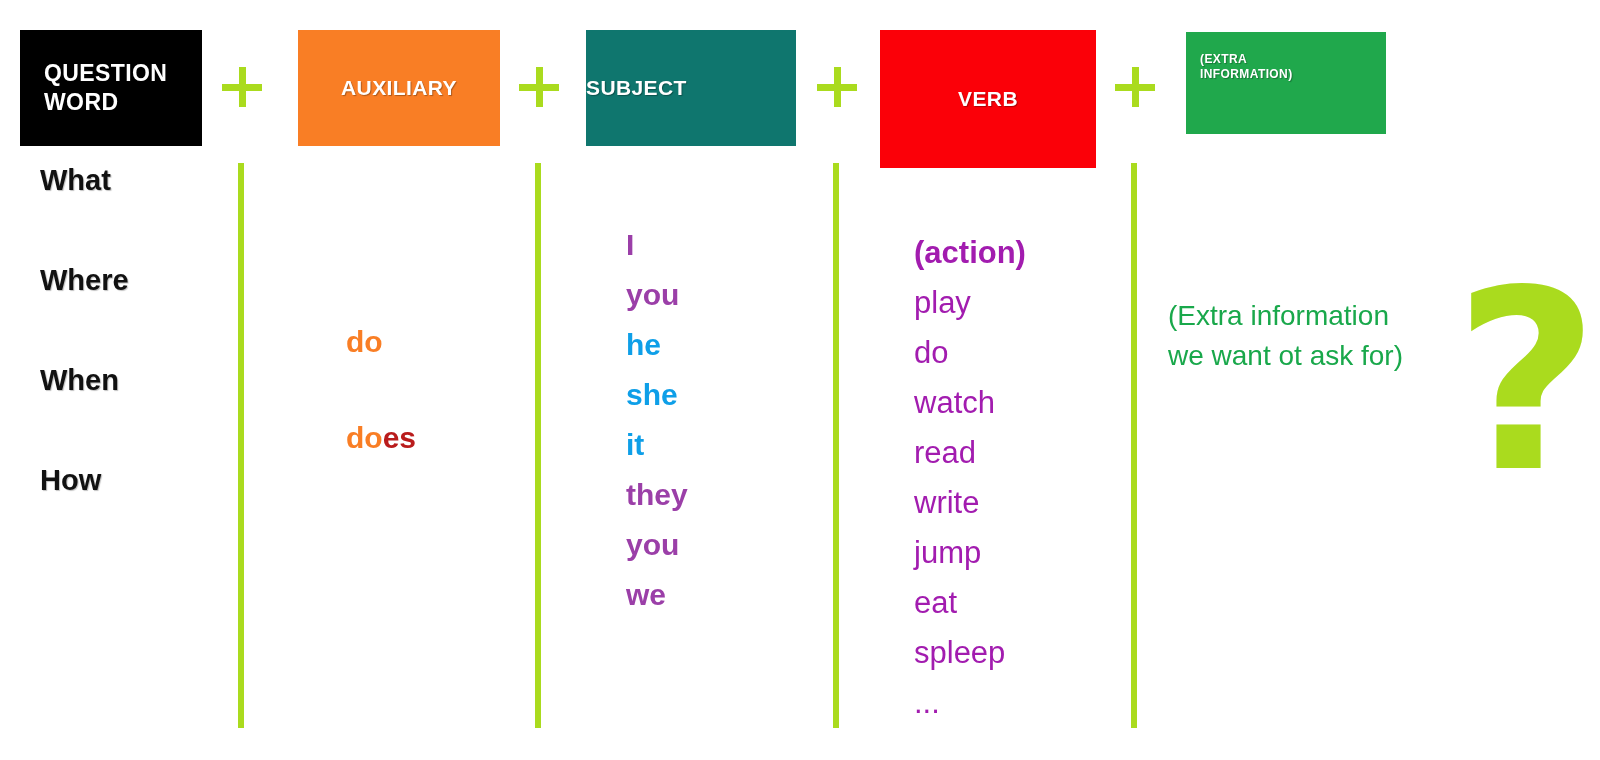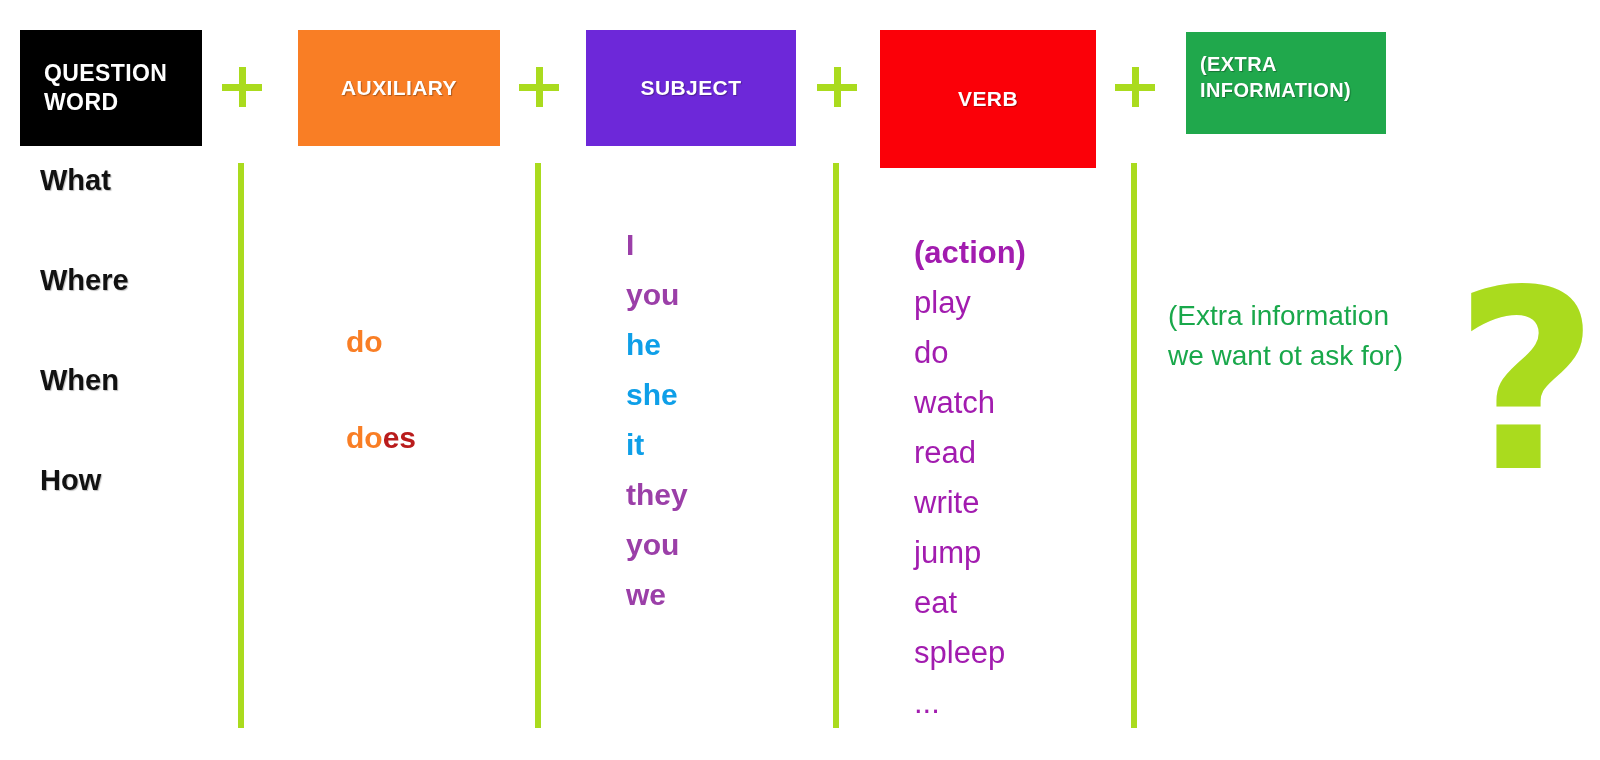--- a/index.html
+++ b/index.html
@@ -39,37 +39,36 @@
     font-size: 23px;
   }
   #box-auxiliary {
     left: 282px; top: 30px; width: 202px; height: 116px;
     background: #F97E25;
     justify-content: center;
     font-size: 21px;
   }
   #box-subject {
     left: 570px; top: 30px; width: 210px; height: 116px;
-    background: #6d28d9;
-    justify-content: center;
+    background: #0f766e;
     font-size: 21px;
   }
   #box-verb {
     left: 864px; top: 30px; width: 216px; height: 138px;
     background: #FB0008;
     justify-content: center;
     font-size: 21px;
   }
   #box-extra {
     left: 1170px; top: 32px; width: 200px; height: 102px;
     background: #20A84C;
     padding-left: 14px;
     align-items: flex-start;
     padding-top: 20px;
-    font-size: 20px;
+    font-size: 12px;
   }
 
   
   .plus {
     position: absolute;
     width: 40px;
     height: 40px;
   }
   .plus::before, .plus::after {
     content: "";

